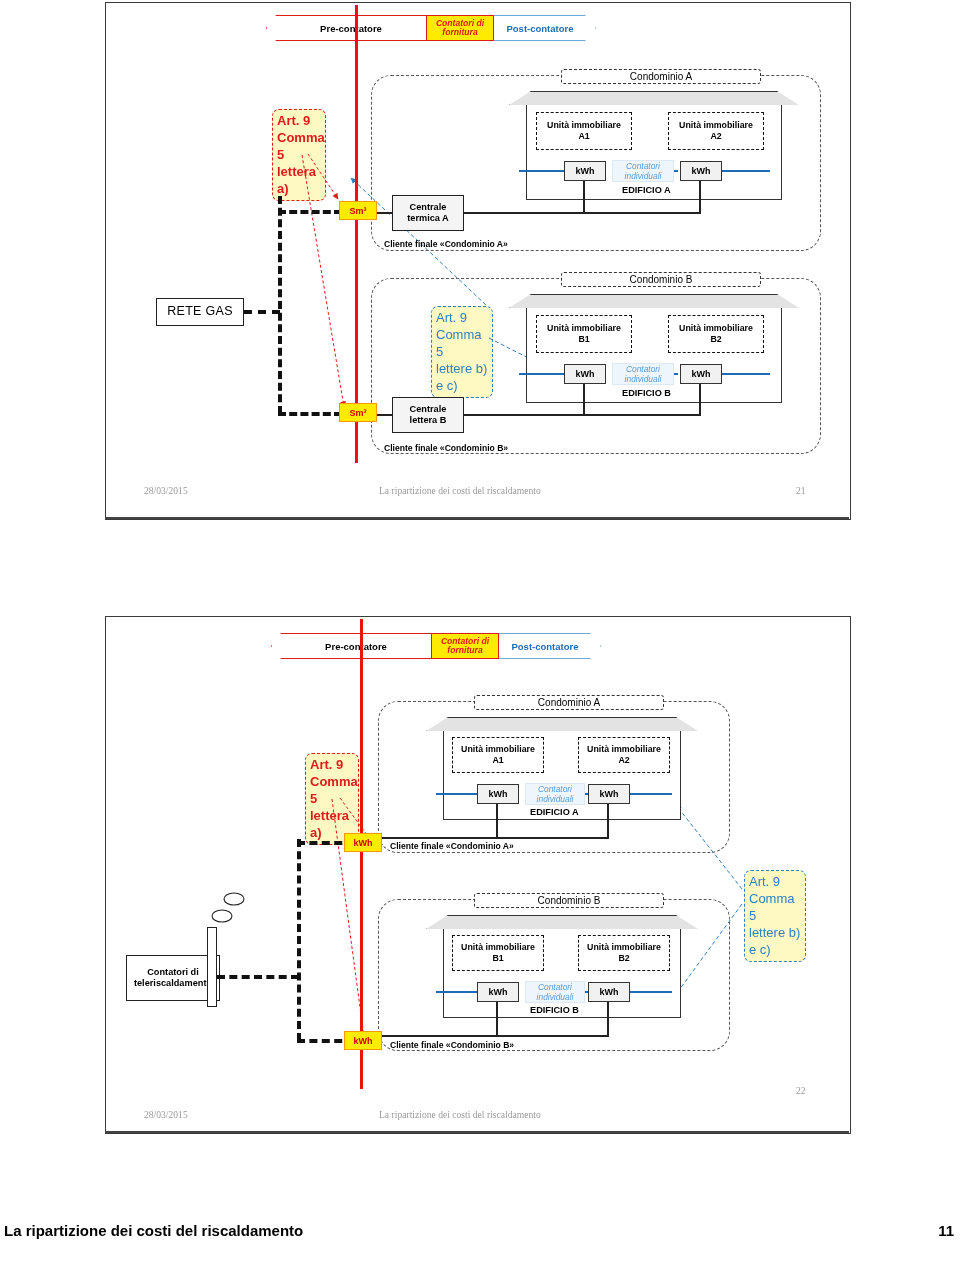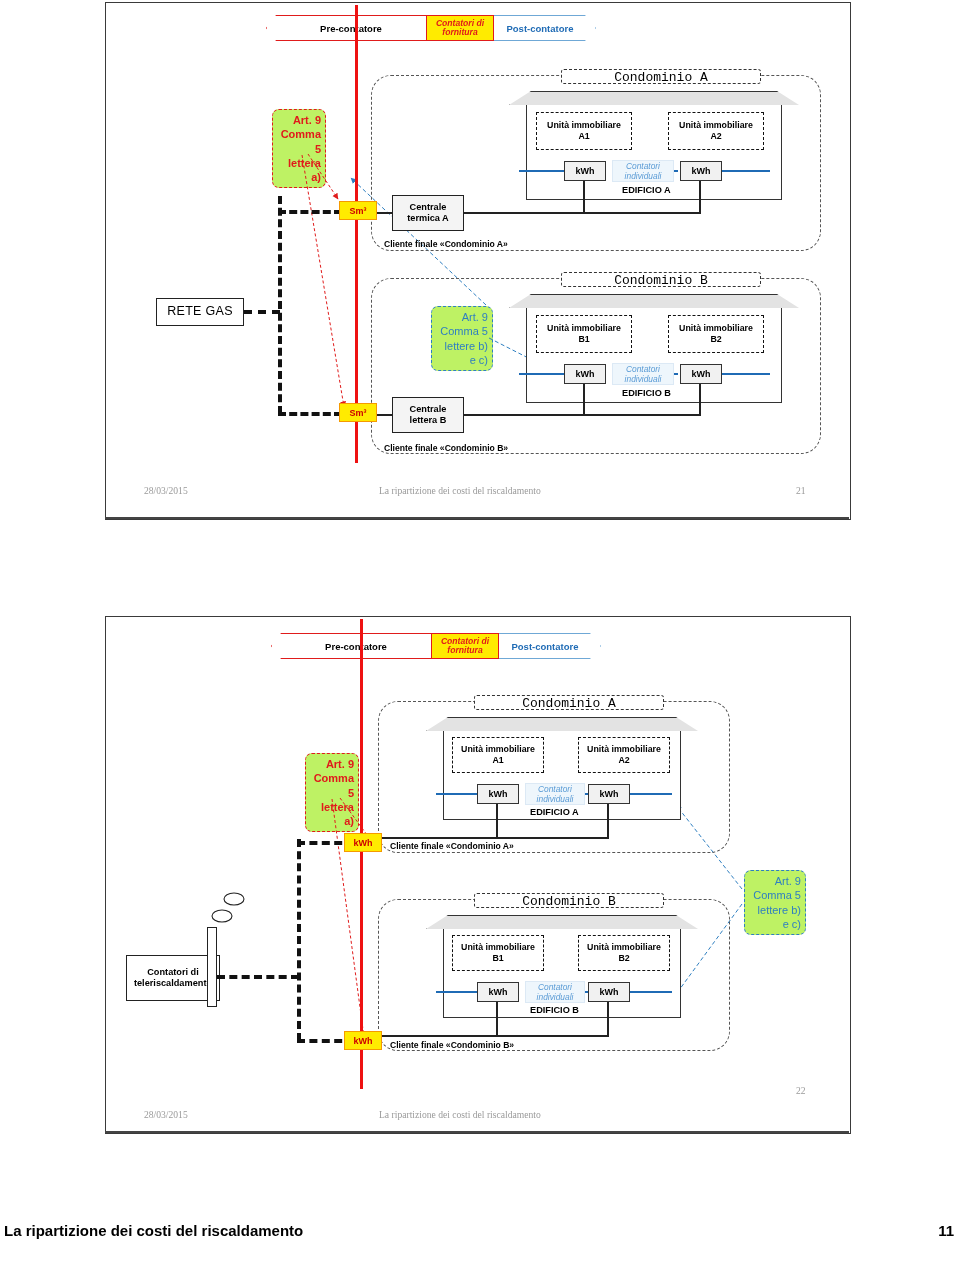--- a/index.html
+++ b/index.html
@@ -26,22 +26,22 @@
 
   
   .cyanbox{position:absolute;background:#c9f5fb;border:1.2px solid #333;border-radius:18px;
            box-sizing:border-box;display:flex;flex-direction:column;justify-content:center;
            align-items:center;text-align:center;font-size:9.4px;font-weight:bold;line-height:1.25;
            padding:6px 10px;}
   .cyanbox p{margin:0 0 7px 0;}
   .cyanbox p:last-child{margin-bottom:0;}
 
   
-  .artbox{position:absolute;box-sizing:border-box;border-radius:7px;text-align:right;
-          font-size:11px;line-height:1.3;padding:3px 4px;background:#bef264;}
+  .artbox{position:absolute;box-sizing:border-box;border-radius:7px;text-align:left;
+          font-size:13px;line-height:1.3;padding:3px 4px;background:#fef9c3;}
   .art-red{border:1.2px dashed #e01b1b;color:#e01b1b;font-weight:bold;}
   .art-blue{border:1.2px dashed #2f7fc1;color:#2f7fc1;}
 
   
   .meter{position:absolute;box-sizing:border-box;display:flex;align-items:center;justify-content:center;
          font-size:9px;font-weight:bold;}
   .meter-y{background:#ffeb00;border:1.4px solid #f59a00;color:#cc0000;z-index:7;}
   .meter-g{background:#f1f1f1;border:1.4px solid #333;color:#000;}
 
   .plain{position:absolute;box-sizing:border-box;background:#fff;border:1.3px solid #222;
@@ -49,21 +49,21 @@
          font-size:9.2px;font-weight:bold;line-height:1.25;}
   .plain.grey{background:#f4f4f4;}
   .retegas{font-size:12.5px;font-weight:normal;letter-spacing:.3px;}
 
   
   .envelope{position:absolute;box-sizing:border-box;border:1.1px dashed #555;border-radius:20px;}
   .env-label{position:absolute;font-size:8.6px;font-weight:bold;}
 
   
   .condtag{position:absolute;box-sizing:border-box;border:1.1px dashed #333;background:#fff;
-           display:flex;justify-content:center;font-size:13px;border-radius:3px;z-index:4;font-family:Liberation Mono, monospace;}
+           display:flex;align-items:center;justify-content:center;font-size:10px;border-radius:3px;z-index:4;}
 
   
   .bldg{position:absolute;box-sizing:border-box;border:1.4px solid #333;border-top:none;background:#fff;}
   .roof{position:absolute;background:#e3e3e3;border:1.2px solid #333;z-index:3;}
   .unit{position:absolute;box-sizing:border-box;border:1.4px dashed #111;background:#fff;
         display:flex;flex-direction:column;align-items:center;justify-content:center;
         font-size:8.8px;font-weight:bold;line-height:1.25;text-align:center;}
   .ci{position:absolute;box-sizing:border-box;background:#eef6fc;border:1px solid #dce9f5;color:#5a9bd5;
       font-style:italic;font-size:8.4px;line-height:1.2;display:flex;flex-direction:column;
       align-items:center;justify-content:center;text-align:center;}

